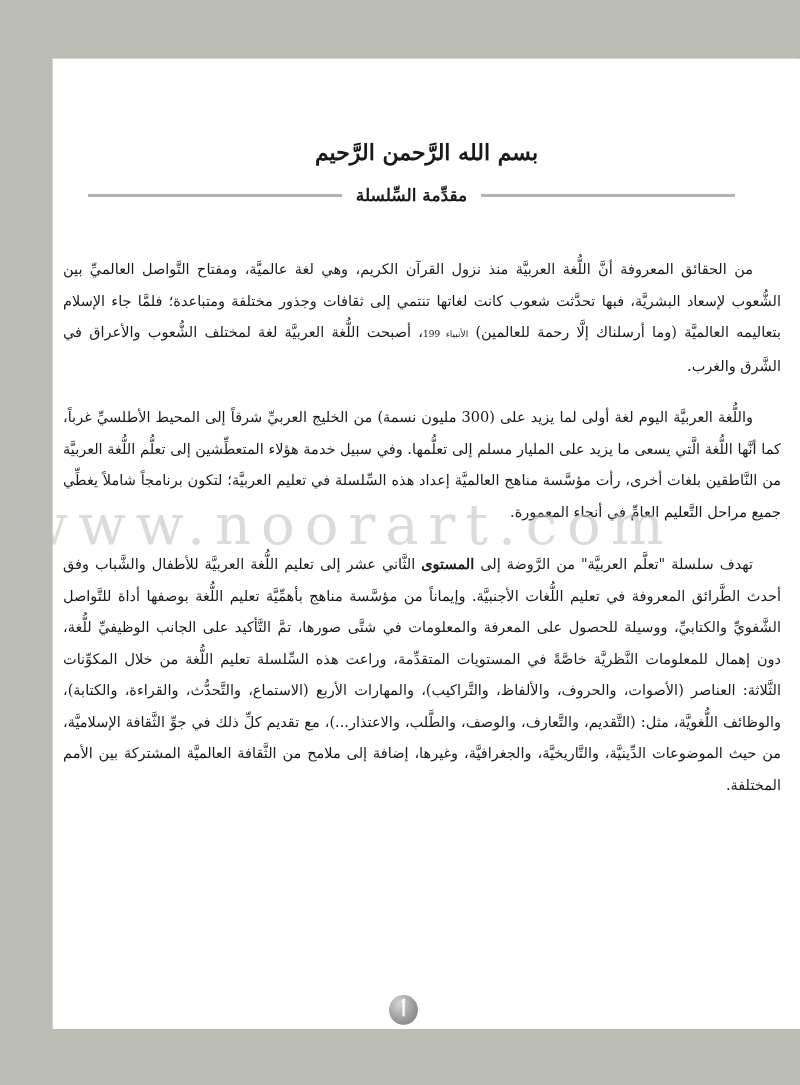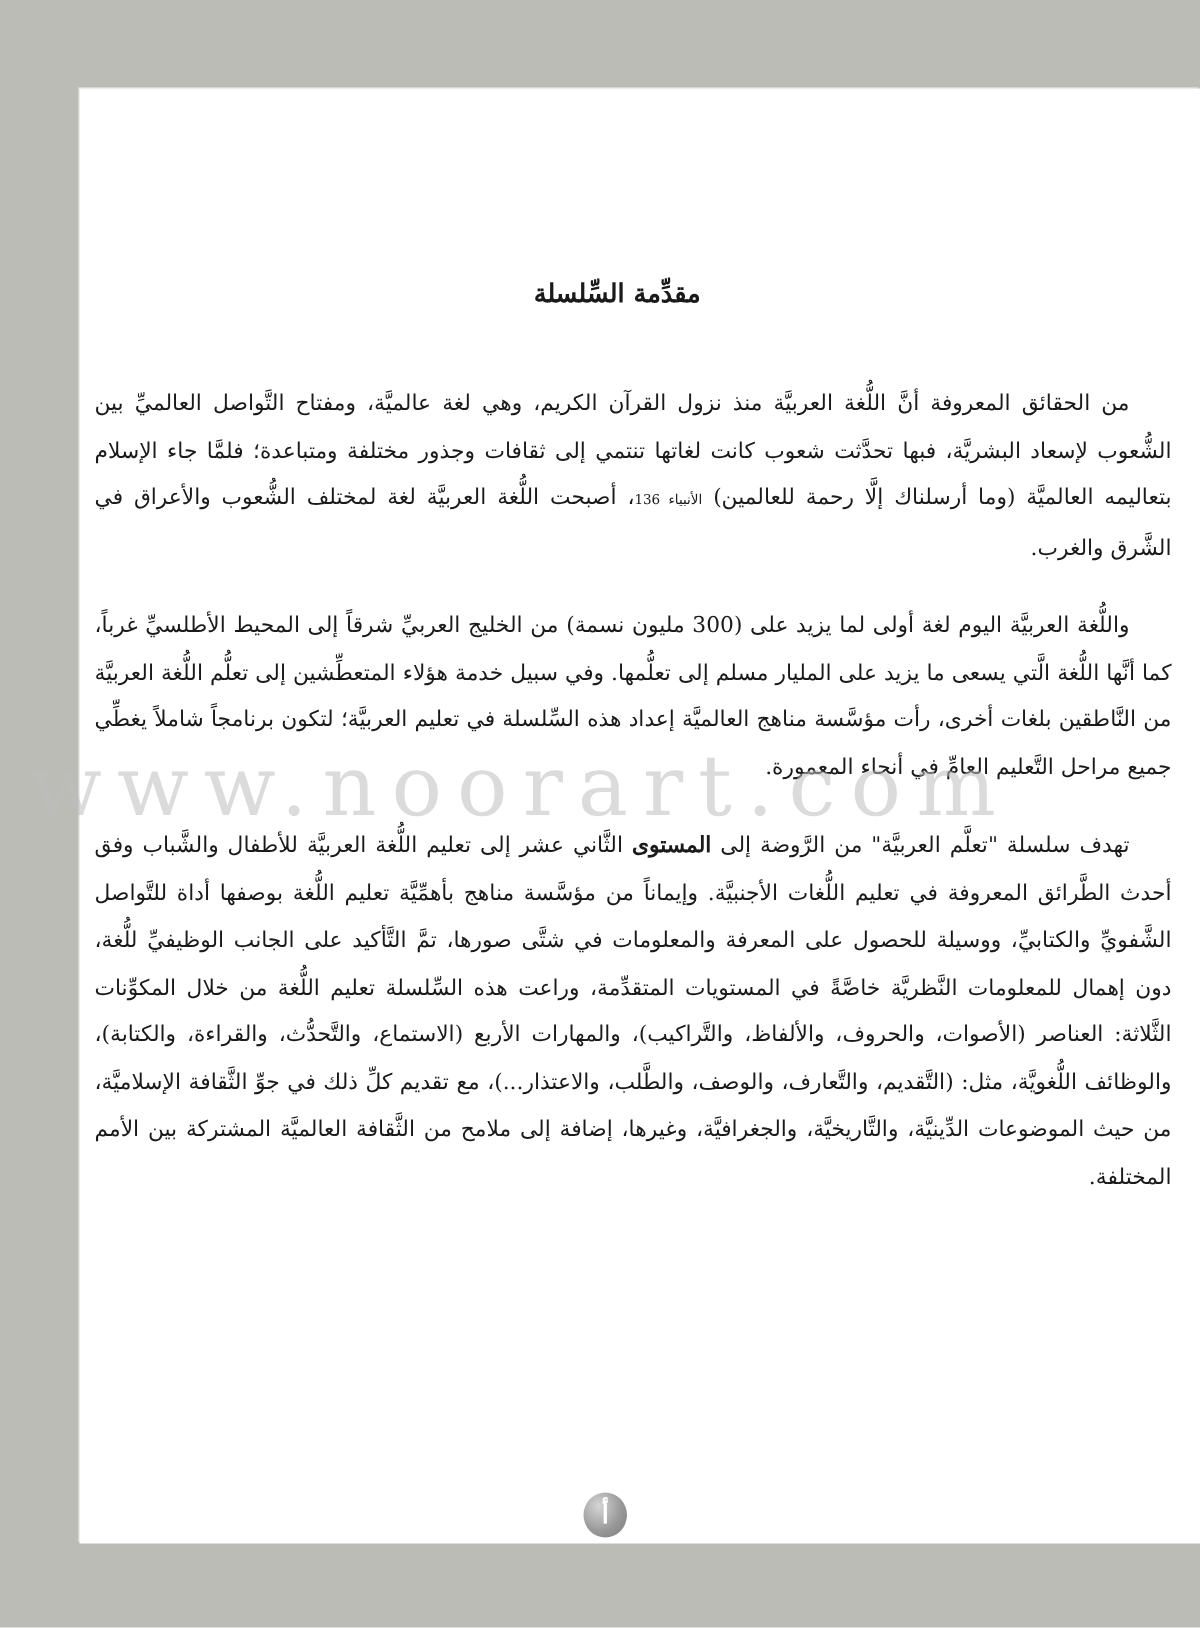--- a/index.html
+++ b/index.html
@@ -37,21 +37,20 @@
     }
     .section-head {
       position: absolute;
       top: 122px;
       left: 35px;
       width: 647px;
       height: 28px;
       display: flex;
       align-items: center;
       direction: rtl;
-      flex-direction: column;
     }
     .rule {
       flex: 1;
       height: 3px;
       background: #b3b3b3;
     }
     .section-title {
       padding: 0 14px;
       font-size: 17px;
       font-weight: bold;
@@ -109,31 +108,32 @@
       display: flex;
       align-items: center;
       justify-content: center;
       line-height: 1;
     }
   </style>
 </head>
 <body>
 
 <div class="page">
+  <h1 class="basmala">بسم الله الرَّحمن الرَّحيم</h1>
 
   <div class="section-head">
     <div class="rule"></div>
     <h2 class="section-title">مقدِّمة السِّلسلة</h2>
     <div class="rule"></div>
   </div>
 
   <div class="content">
     <p>
       <span>من الحقائق المعروفة أنَّ اللُّغة العربيَّة منذ نزول القرآن الكريم، وهي لغة عالميَّة، ومفتاح التَّواصل العالميِّ بين الشُّعوب لإسعاد البشريَّة، فبها تحدَّثت شعوب كانت لغاتها تنتمي إلى ثقافات وجذور مختلفة ومتباعدة؛ فلمَّا جاء الإسلام بتعاليمه العالميَّة (وما أرسلناك إلَّا رحمة للعالمين)</span>
-      <span class="ref">الأنبياء 136</span><span>، أصبحت اللُّغة العربيَّة لغة لمختلف الشُّعوب والأعراق في الشَّرق والغرب.</span>
+      <span class="ref">الأنبياء 199</span><span>، أصبحت اللُّغة العربيَّة لغة لمختلف الشُّعوب والأعراق في الشَّرق والغرب.</span>
     </p>
     <p>
       <span>واللُّغة العربيَّة اليوم لغة أولى لما يزيد على (300 مليون نسمة) من الخليج العربيِّ شرقاً إلى المحيط الأطلسيِّ غرباً، كما أنَّها اللُّغة الَّتي يسعى ما يزيد على المليار مسلم إلى تعلُّمها. وفي سبيل خدمة هؤلاء المتعطِّشين إلى تعلُّم اللُّغة العربيَّة من النَّاطقين بلغات أخرى، رأت مؤسَّسة مناهج العالميَّة إعداد هذه السِّلسلة في تعليم العربيَّة؛ لتكون برنامجاً شاملاً يغطِّي جميع مراحل التَّعليم العامِّ في أنحاء المعمورة.</span>
     </p>
     <p>
       <span>تهدف سلسلة "تعلَّم العربيَّة" من الرَّوضة إلى </span><b>المستوى</b><span> الثَّاني عشر إلى تعليم اللُّغة العربيَّة للأطفال والشَّباب وفق أحدث الطَّرائق المعروفة في تعليم اللُّغات الأجنبيَّة. وإيماناً من مؤسَّسة مناهج بأهمِّيَّة تعليم اللُّغة بوصفها أداة للتَّواصل الشَّفويِّ والكتابيِّ، ووسيلة للحصول على المعرفة والمعلومات في شتَّى صورها، تمَّ التَّأكيد على الجانب الوظيفيِّ للُّغة، دون إهمال للمعلومات النَّظريَّة خاصَّةً في المستويات المتقدِّمة، وراعت هذه السِّلسلة تعليم اللُّغة من خلال المكوِّنات الثَّلاثة: العناصر (الأصوات، والحروف، والألفاظ، والتَّراكيب)، والمهارات الأربع (الاستماع، والتَّحدُّث، والقراءة، والكتابة)، والوظائف اللُّغويَّة، مثل: (التَّقديم، والتَّعارف، والوصف، والطَّلب، والاعتذار...)، مع تقديم كلِّ ذلك في جوِّ الثَّقافة الإسلاميَّة، من حيث الموضوعات الدِّينيَّة، والتَّاريخيَّة، والجغرافيَّة، وغيرها، إضافة إلى ملامح من الثَّقافة العالميَّة المشتركة بين الأمم المختلفة.</span>
     </p>
   </div>
 </div>
 

